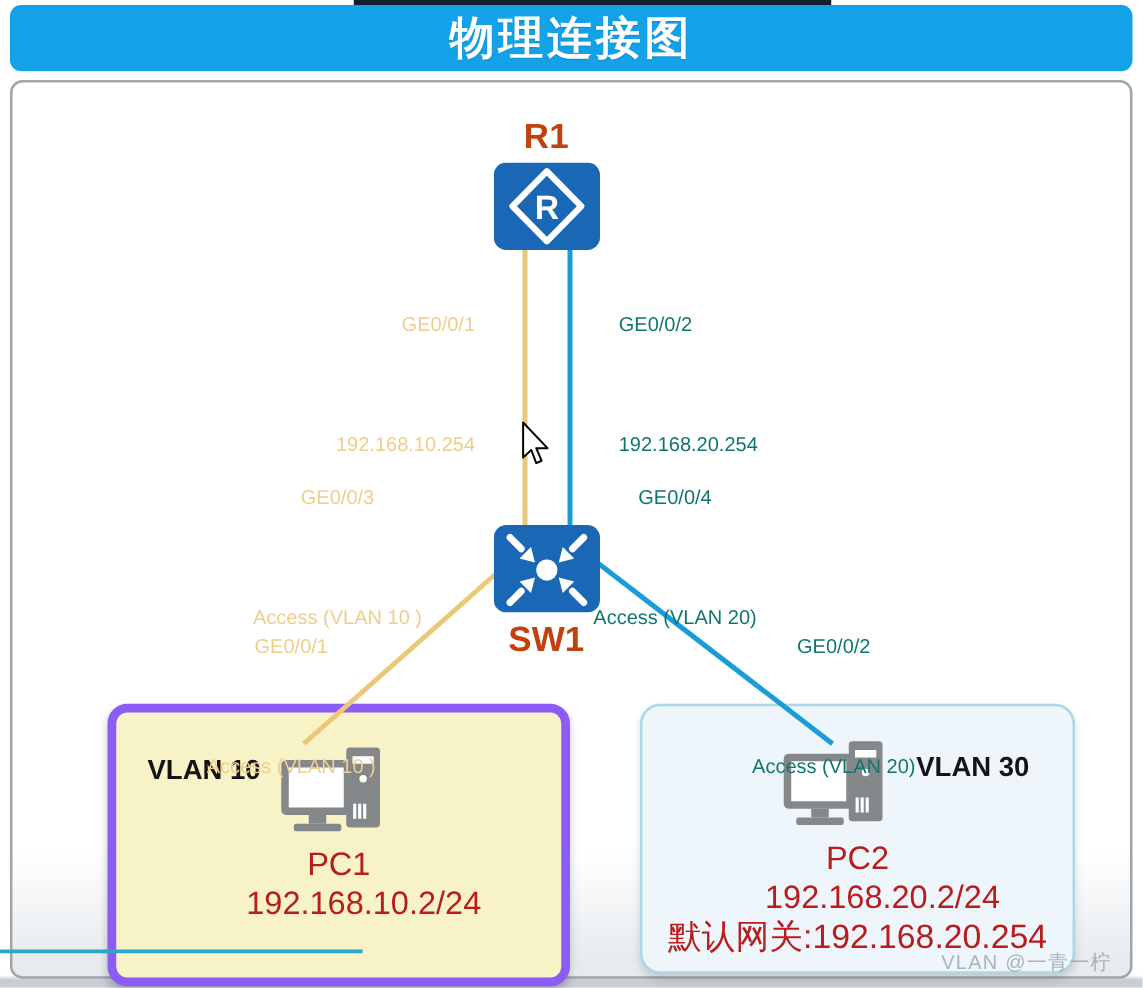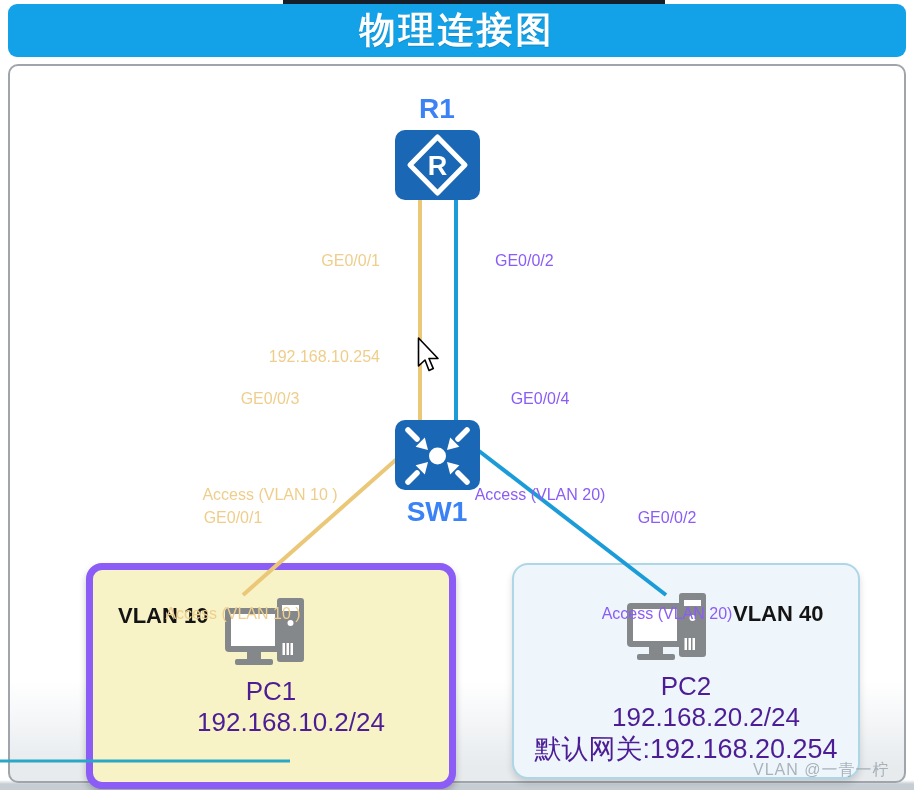--- a/index.html
+++ b/index.html
@@ -26,49 +26,49 @@
   .panel{
     position:absolute;left:8px;top:64px;width:894px;height:715px;
     background:linear-gradient(180deg,#ffffff 0%,#ffffff 86%,#e7ebee 98%);
     border:2px solid #9fa5aa;border-radius:10px;
   }
 
   
   .device{position:absolute;width:85px;height:70px;z-index:3;}
   .device-label{
     position:absolute;width:100px;text-align:center;z-index:3;
-    font-size:28px;font-weight:bold;color:#3b82f6;
+    font-size:28px;font-weight:bold;color:#c2410c;
   }
 
   
   .port-label{position:absolute;z-index:3;font-size:16px;line-height:32px;white-space:pre;}
   .port-label div{white-space:pre;}
   .vlan10-text{color:#efce8c;}
-  .vlan20-text{color:#8b5cf6;}
+  .vlan20-text{color:#0f766e;}
   .align-right{text-align:right;}
   .align-left{text-align:left;}
   .align-center{text-align:center;}
 
   
   .pc-box{position:absolute;width:356px;height:212px;border-radius:16px;}
   .pc-box.vlan10{
     left:86px;top:563px;background:#f8f3c6;border:7px solid #8b5cf6;
     box-shadow:0 4px 7px rgba(0,0,0,.22);
   }
   .pc-box.vlan20{
     left:512px;top:563px;width:344px;background:#eef6fb;border:2px solid #add7e6;
     box-shadow:0 4px 7px rgba(0,0,0,.14);
   }
   .vlan-tag{
     position:absolute;z-index:3;font-size:22px;font-weight:bold;color:#141414;
   }
   .pc-icon{position:absolute;z-index:3;width:92px;height:78px;}
   .pc-text{
     position:absolute;z-index:3;left:0;top:106px;width:100%;
-    text-align:center;color:#4c1d95;
+    text-align:center;color:#b91c1c;
   }
   .pc-name{font-size:26px;line-height:31px;}
   .pc-ip{font-size:26px;line-height:31px;padding-left:40px;}
   .pc-gw{font-size:27px;line-height:33px;white-space:nowrap;}
 
   .links-svg{position:absolute;left:0;top:0;width:914px;height:790px;z-index:2;pointer-events:none;}
   .cursor{position:absolute;left:417px;top:337px;z-index:6;}
   .watermark{
     position:absolute;left:753px;top:760px;z-index:5;
     font-size:16px;color:rgba(150,162,170,.8);letter-spacing:1px;white-space:nowrap;
@@ -113,21 +113,21 @@
       <rect x="61" y="9" width="17" height="6" fill="#ffffff"></rect>
       <circle cx="69.5" cy="27" r="3" fill="#ffffff"></circle>
       <rect x="61.5" y="47" width="2.5" height="12" fill="#ffffff"></rect>
       <rect x="65.5" y="47" width="2.5" height="12" fill="#ffffff"></rect>
       <rect x="69.5" y="47" width="2.5" height="12" fill="#ffffff"></rect>
       <rect x="4" y="12" width="56" height="44" rx="4" fill="#84888b"></rect>
       <rect x="10" y="18" width="44" height="32" fill="#ffffff"></rect>
       <rect x="26" y="56" width="14" height="7" fill="#84888b"></rect>
       <rect x="14" y="63" width="38" height="6" rx="2" fill="#84888b"></rect>
     </svg>
-    <span class="vlan-tag" style="left:219px;top:36px;">VLAN 40</span>
+    <span class="vlan-tag" style="left:219px;top:36px;">VLAN 30</span>
     <div class="pc-text">
       <div class="pc-name">PC2</div>
       <div class="pc-ip">192.168.20.2/24</div>
       <div class="pc-gw">默认网关:192.168.20.254</div>
     </div>
   </div>
 
   <svg class="links-svg">
     <line x1="420" y1="198" x2="420" y2="426" stroke="#ebc878" stroke-width="4"></line>
     <line x1="456" y1="198" x2="456" y2="426" stroke="#1b9cd9" stroke-width="4"></line>
@@ -160,20 +160,21 @@
     </g>
   </svg>
   <div class="device-label" style="left:387px;top:496px;">SW1</div>
 
   <div class="port-label vlan10-text align-right" style="left:168px;top:181px;width:212px;">
     <div>GE0/0/1</div>
     <div>192.168.10.254</div>
   </div>
   <div class="port-label vlan20-text align-left" style="left:495px;top:181px;width:230px;">
     <div>GE0/0/2</div>
+    <div>192.168.20.254</div>
   </div>
   <div class="port-label vlan10-text align-center" style="left:170px;top:319px;width:200px;">
     <div>GE0/0/3</div>
     <div>Access (VLAN 10 )</div>
   </div>
   <div class="port-label vlan20-text align-center" style="left:440px;top:319px;width:200px;">
     <div>GE0/0/4</div>
     <div>Access (VLAN 20)</div>
   </div>
   <div class="port-label vlan10-text align-center" style="left:128px;top:438px;width:210px;">

